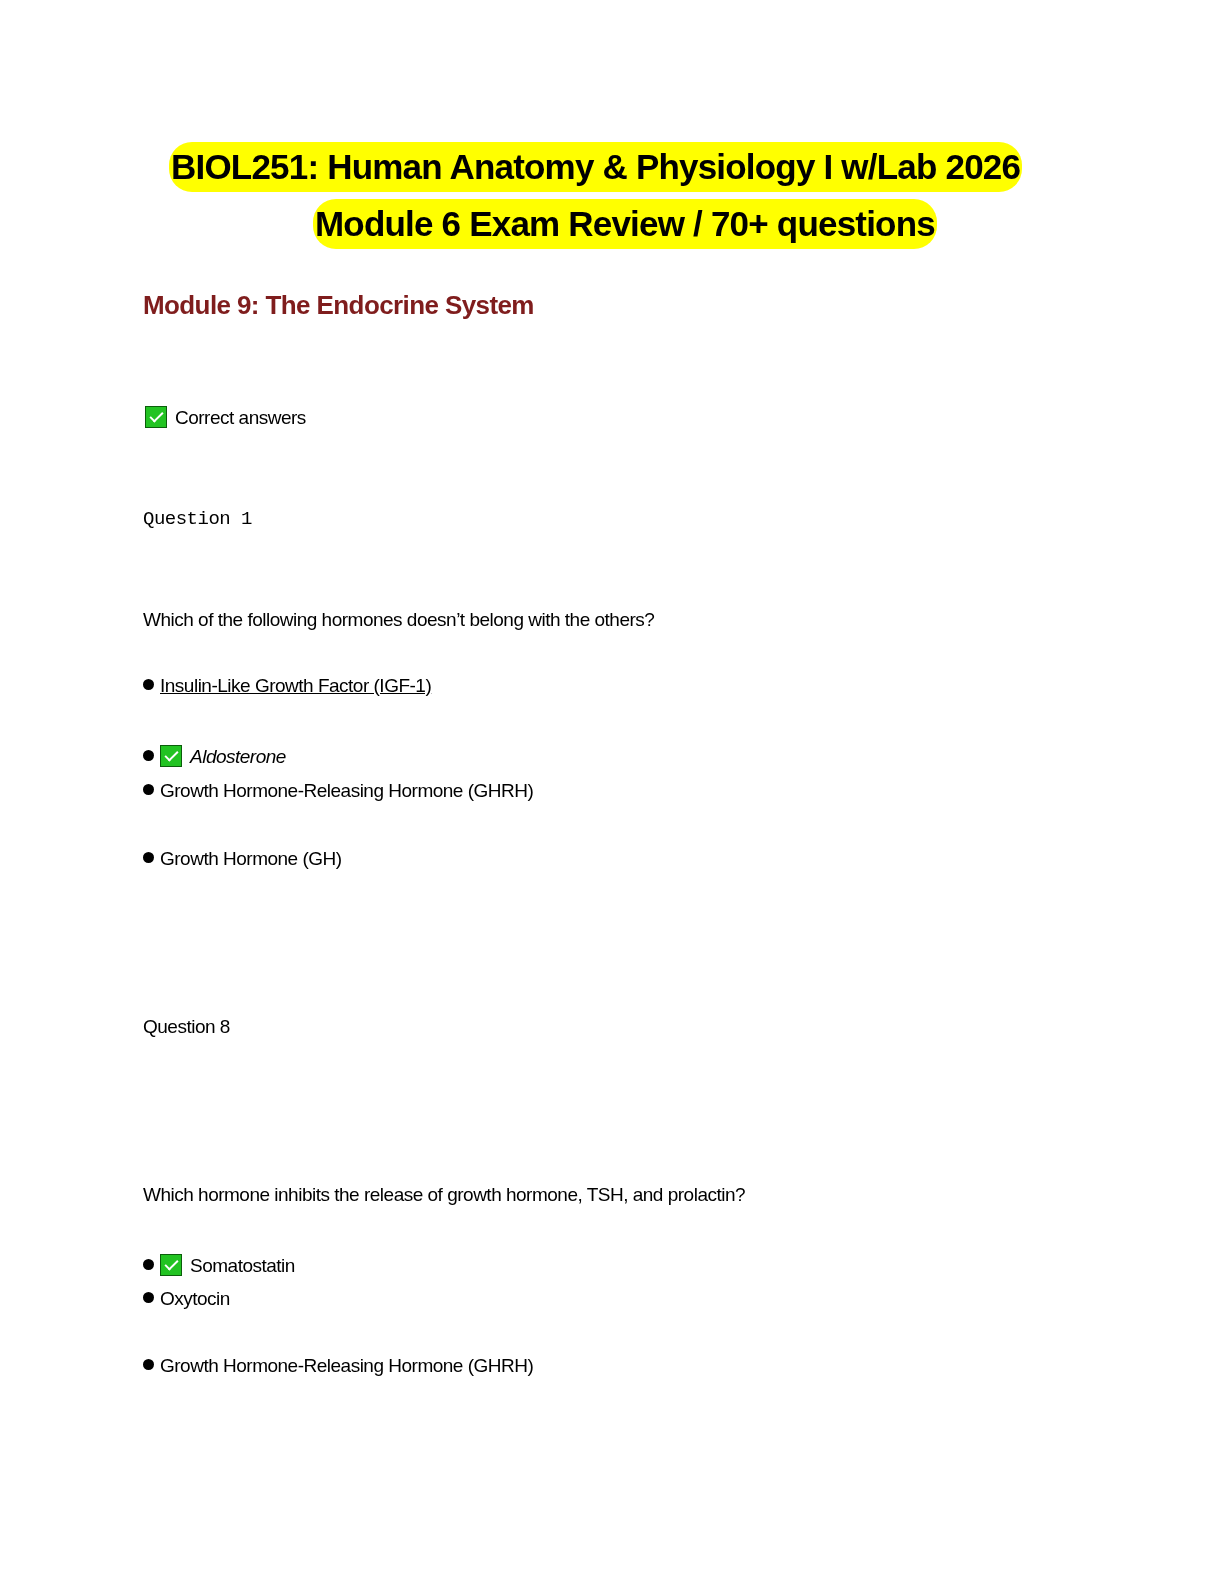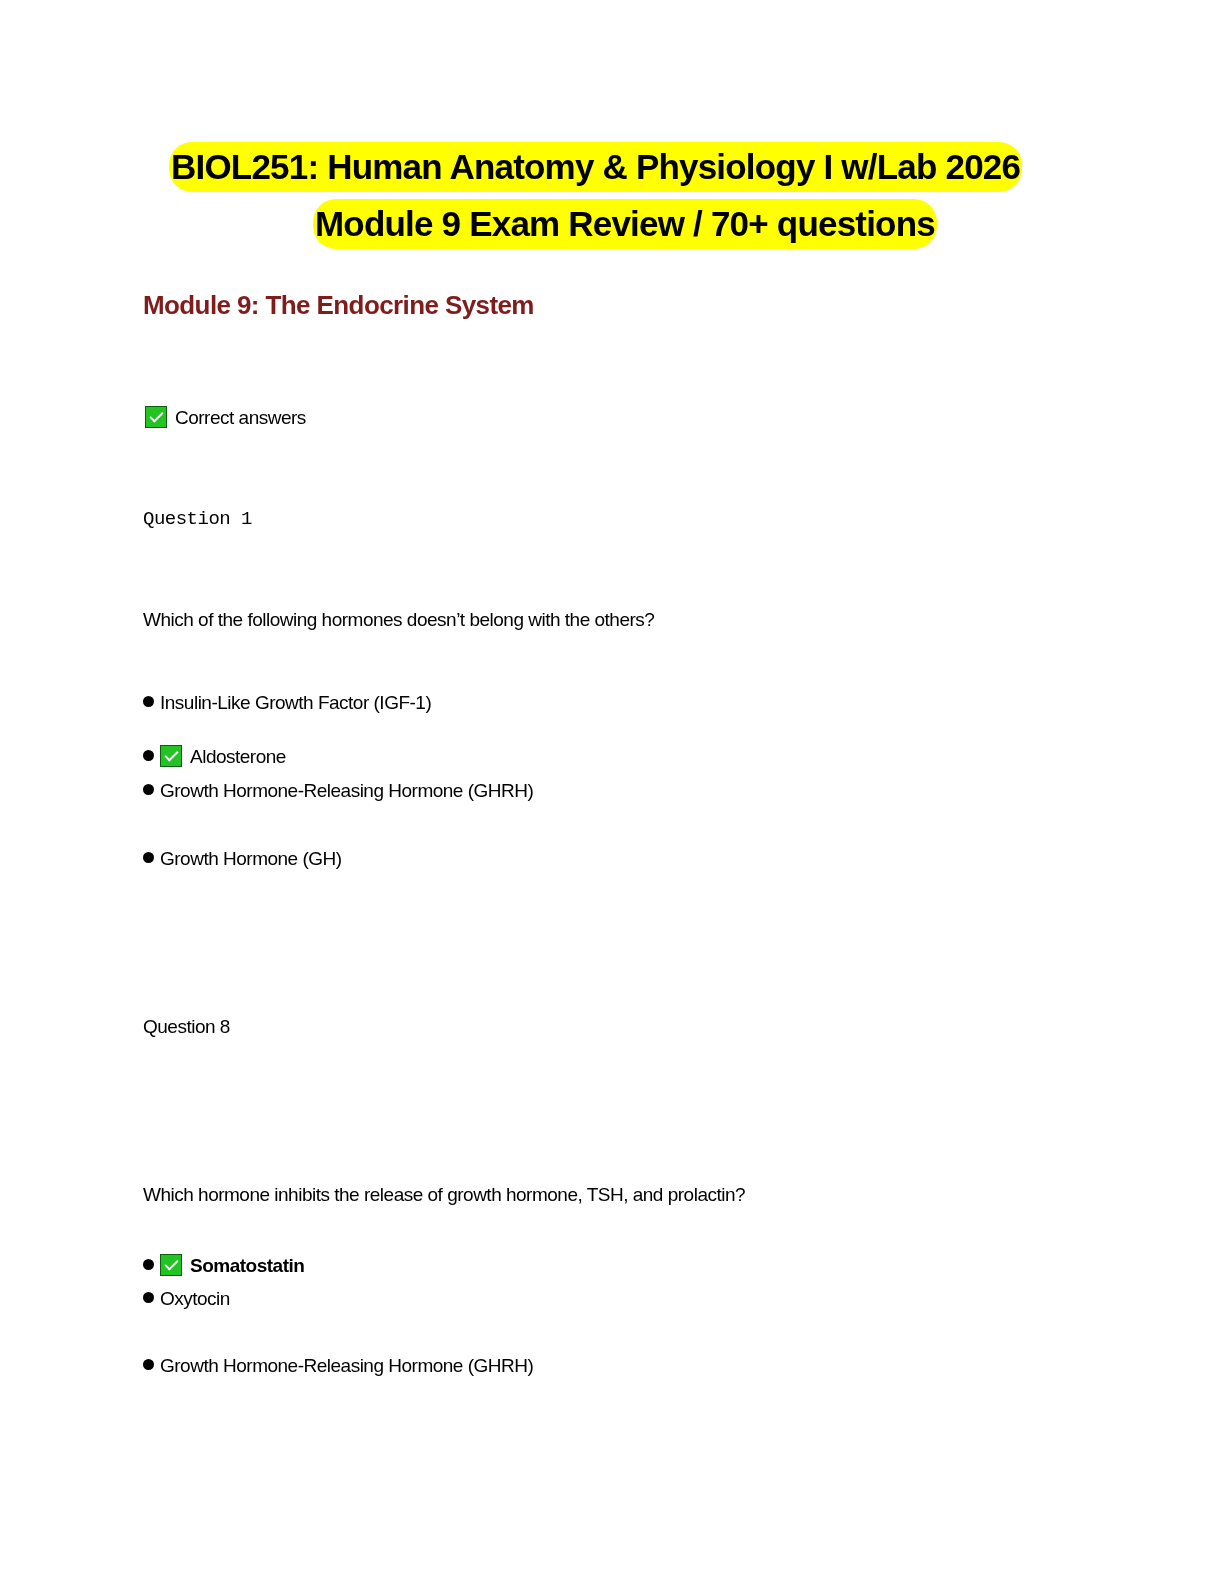--- a/index.html
+++ b/index.html
@@ -12,48 +12,48 @@
     .module { left:143px; top:290px; font-size:26px; font-weight:bold; color:#7f1d1d; letter-spacing:-0.6px; }
     .body { font-size:19px; letter-spacing:-0.5px; line-height:26px; }
     .check { display:inline-block; width:22px; height:22px; background:#22c322; border:1px solid #0b5e0b; box-sizing:border-box; vertical-align:-4px; position:relative; margin-right:8px; }
     .check::after { content:""; position:absolute; left:7px; top:2px; width:5px; height:11px; border:solid #fff; border-width:0 2px 2px 0; transform:rotate(45deg); }
     .bullet { display:inline-block; width:11px; height:11px; border-radius:50%; background:#000; margin-right:6px; vertical-align:2px; }
   </style>
 </head>
 <body>
 
 <div class="abs title t1">BIOL251: Human Anatomy &amp; Physiology I w/Lab 2026</div>
-<div class="abs title t2">Module 9 Exam Review / 70+ questions</div>
+<div class="abs title t2">Module 6 Exam Review / 70+ questions</div>
 
 <div class="abs module">Module 9: The Endocrine System</div>
 
 <div class="abs body" style="left:145px; top:405px;">
   <span class="check"></span><span>Correct answers</span>
 </div>
 
 <div class="abs body" style="left:143px; top:506px;font-family:Liberation Mono, monospace;">Question 1</div>
 <div class="abs body" style="left:143px; top:607px;">Which of the following hormones doesn’t belong with the others?</div>
 
-<div class="abs body" style="left:143px; top:690px;">
+<div class="abs body" style="left:143px; top:673px;text-decoration:underline;">
   <span class="bullet"></span><span>Insulin-Like Growth Factor (IGF-1)</span>
 </div>
-<div class="abs body" style="left:143px; top:744px;">
+<div class="abs body" style="left:143px; top:744px;font-style:italic;">
   <span class="bullet"></span><span class="check"></span><span>Aldosterone</span>
 </div>
 <div class="abs body" style="left:143px; top:778px;">
   <span class="bullet"></span><span>Growth Hormone-Releasing Hormone (GHRH)</span>
 </div>
 <div class="abs body" style="left:143px; top:846px;">
   <span class="bullet"></span><span>Growth Hormone (GH)</span>
 </div>
 
 <div class="abs body" style="left:143px; top:1014px;">Question 8</div>
 <div class="abs body" style="left:143px; top:1182px;">Which hormone inhibits the release of growth hormone, TSH, and prolactin?</div>
 
-<div class="abs body" style="left:143px; top:1253px;font-weight:bold;">
+<div class="abs body" style="left:143px; top:1253px;">
   <span class="bullet"></span><span class="check"></span><span>Somatostatin</span>
 </div>
 <div class="abs body" style="left:143px; top:1286px;">
   <span class="bullet"></span><span>Oxytocin</span>
 </div>
 <div class="abs body" style="left:143px; top:1353px;">
   <span class="bullet"></span><span>Growth Hormone-Releasing Hormone (GHRH)</span>
 </div>
 
 </body></html>

